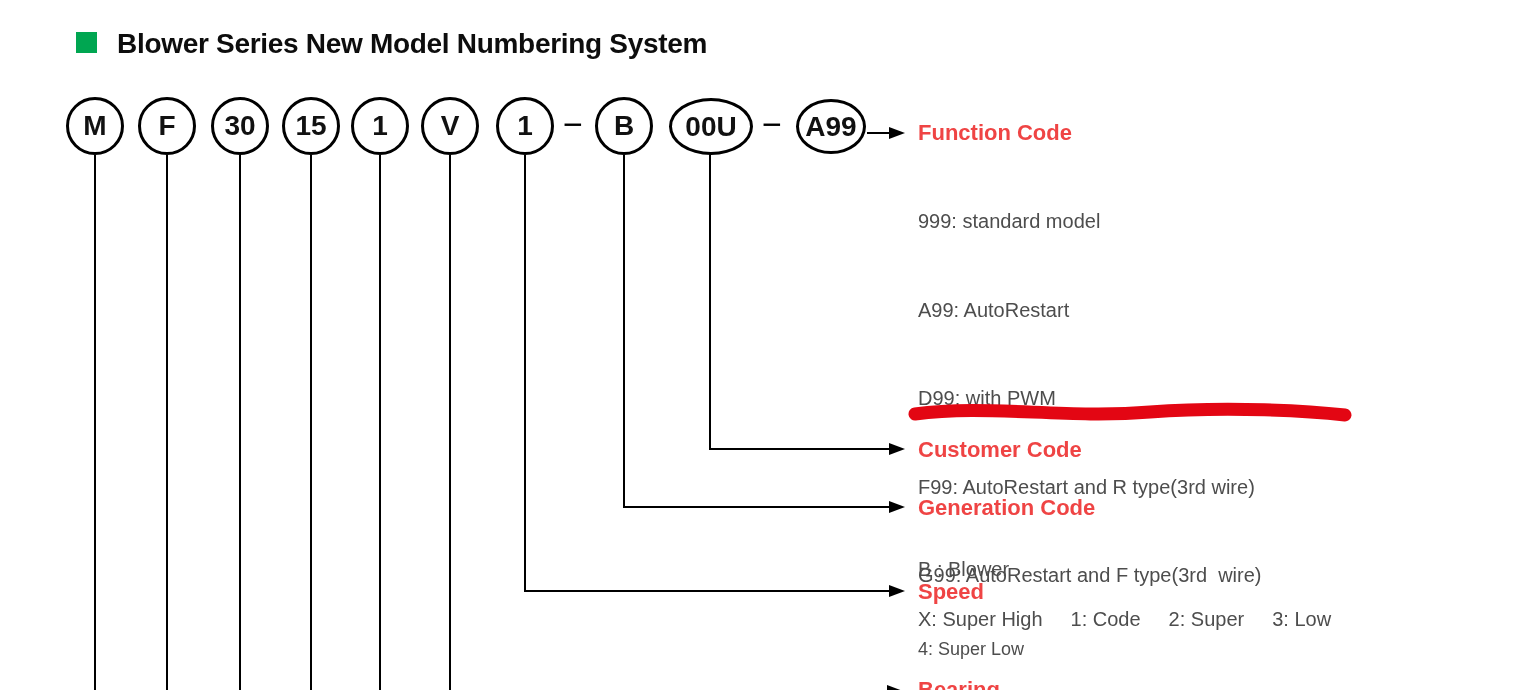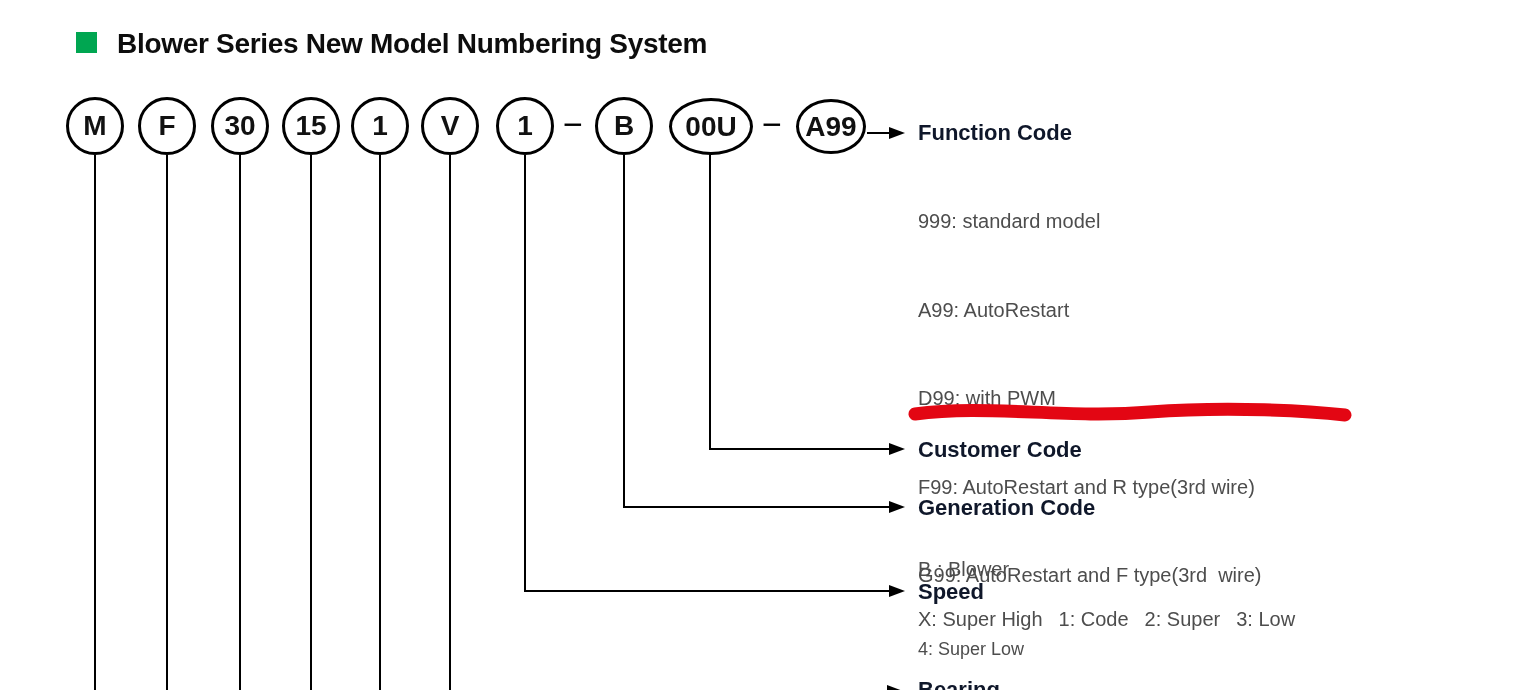--- a/index.html
+++ b/index.html
@@ -8,23 +8,23 @@
   .abs{position:absolute;}
   .title{font-size:28px;font-weight:700;letter-spacing:-0.3px;color:#0d0d0d;white-space:pre;}
   .circle{position:absolute;border:3px solid #000;border-radius:50%;box-sizing:border-box;
           display:flex;align-items:center;justify-content:center;
           font-size:28px;font-weight:600;color:#111;background:#fff;}
   .sep{position:absolute;font-size:34px;font-weight:500;color:#000;line-height:1;}
   .vline{position:absolute;width:2px;background:#000;}
   .hline{position:absolute;height:2px;background:#000;}
   .arrow{position:absolute;width:0;height:0;border-top:6px solid transparent;
          border-bottom:6px solid transparent;border-left:16px solid #000;}
-  .heading{position:absolute;font-size:22px;font-weight:700;color:#0f172a;white-space:pre;line-height:26px;}
+  .heading{position:absolute;font-size:22px;font-weight:700;color:#ef4444;white-space:pre;line-height:26px;}
   .list{position:absolute;font-size:20px;color:#4d4d4d;line-height:29.5px;white-space:pre;}
-  .speed-row{position:absolute;display:flex;gap:16px;font-size:20px;color:#4d4d4d;white-space:pre;}
+  .speed-row{position:absolute;display:flex;gap:28px;font-size:20px;color:#4d4d4d;white-space:pre;}
 </style>
 </head>
 <body>
 
 <svg class="abs" style="left:76px;top:32px;width:21px;height:21px;">
   <rect x="0" y="0" width="21" height="21" fill="#00A651"></rect>
 </svg>
 <div class="abs title" style="left:117px;top:28px;">Blower Series New Model Numbering System</div>
 
 <div class="circle" style="left:66px;top:97px;width:58px;height:58px;">

